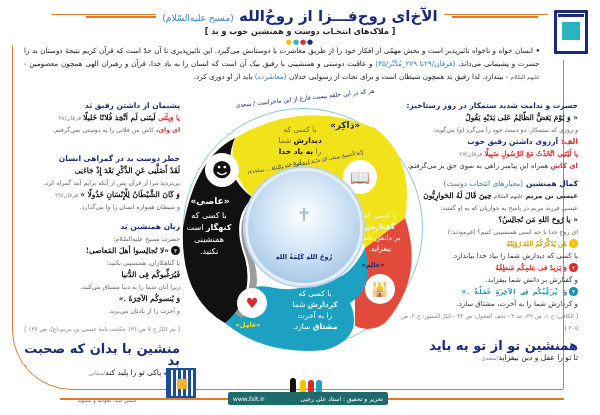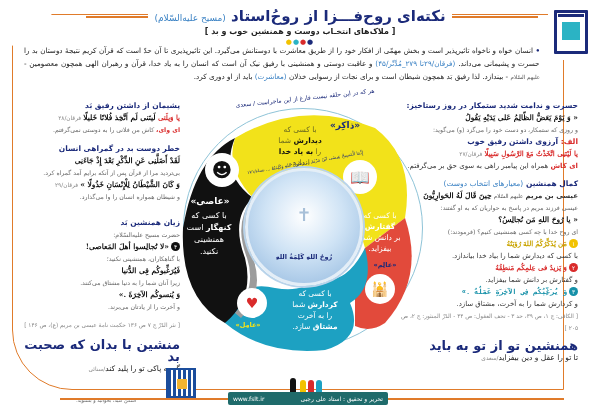--- a/index.html
+++ b/index.html
@@ -59,21 +59,21 @@
 <div class="logo">
   <div class="k"></div>
   <div class="k3"></div>
   <div class="k2"></div>
 </div>
 
 <div class="title-line" style="left:86px;width:70px;"></div>
 <div class="title-line" style="left:452px;width:86px;"></div>
 <div class="title-wrap">
   <div class="title">
-    <span>نکته‌ای روح‌فـــزا از روحُ‌استاد</span>
+    <span>الآخ‌ای روح‌فـــزا از روحُ‌الله</span>
     <span class="sub">(مسیح علیه‌السّلام)</span>
   </div>
   <div class="subtitle">[ ملاک‌های انتخـاب دوست و همنشین خوب و بد ]</div>
   <div class="dots">
     <span style="color:#1b2a7a">●</span><span style="color:#d92b2b">●</span><span style="color:#2bb3c4">●</span><span style="color:#f2c200">●</span>
   </div>
 </div>
 
 <div class="intro">
   <span class="bullet">•</span>
@@ -106,26 +106,26 @@
   <div>و کردارش شما را به آخرت، مشتاق سازد.</div>
   <div class="ref">[ الکافی: ج ۱، ص ۳۹، حد ۳ - تحف العقول: ص ۴۴ - الدّرّ المنثور: ج ۲، ص ۲۰۵ ]</div>
   <div style="margin-top:6px" class="poem-b">همنشین تو از تو به باید</div>
   <div><span class="poem">تا تو را عقل و دین بیفزاید</span><span class="ref">/سعدی</span></div>
 </div>
 
 <div class="col col-l">
   <div class="h-blue">پشیمان از داشتن رفیق بَد</div>
   <div><span class="arabic-red">یا وَیلَتی</span> <span class="arabic">لَیتَنی لَم اَتَّخِذ فُلانًا خَلیلًا</span> <span class="ref">فرقان/۲۸</span></div>
   <div class="gray"><span class="h-red">ای وای،</span> <span>کاش من فلانی را به دوستی نمی‌گرفتم.</span></div>
-  <div class="h-blue" style="margin-top:7px">خطر دوست بد در گمراهی انسان</div>
+  <div class="h-blue" style="margin-top:17px">خطر دوست بد در گمراهی انسان</div>
   <div class="arabic">لَقَدْ أَضَلَّنِی عَنِ الذِّکْرِ بَعْدَ إِذْ جَاءَنِی</div>
   <div class="gray">بی‌تردید مرا از قرآن پس از آنکه برایم آمد گمراه کرد.</div>
   <div><span class="arabic">وَ کَانَ الشَّیْطَانُ لِلْإِنْسَانِ خَذُولًا »</span> <span class="ref">فرقان/۲۹</span></div>
   <div class="gray">و شیطان همواره انسان را وا می‌گذارد.</div>
-  <div class="h-blue" style="margin-top:14px">زیان همنشین بَد</div>
+  <div class="h-blue" style="margin-top:8px">زیان همنشین بَد</div>
   <div class="gray">حضرت مسیح علیه‌السّلام:</div>
   <div><span class="num" style="background:#111">۴</span><span class="arabic">«لا تُجالِسوا أهلَ المَعاصی!</span></div>
   <div class="gray">با گناهکاران، همنشینی نکنید؛</div>
   <div class="arabic">فَیُرَغِّبوکُم فِی الدُّنیا</div>
   <div class="gray">زیرا آنان شما را به دنیا مشتاق می‌کنند.</div>
   <div class="arabic">وَ یُنسوکُم الآخِرَةَ .»</div>
   <div class="gray">و آخرت را از یادتان می‌برند.</div>
   <div class="ref" style="margin-top:6px">[ نثر الدّرّ ج ۷ ص ۱۳۶ حکمت نامهٔ عیسی بن مریم (ع)، ص ۱۴۶ ]</div>
   <div style="margin-top:8px" class="poem-b">منشین با بدان که صحبت بد</div>
   <div><span class="poem">گرچه پاکی تو را پلید کند</span><span class="ref">/سنائی</span></div>
@@ -150,21 +150,21 @@
     <div>اندازد.</div>
   </div>
   <div class="iconc" style="left:168px;top:62px;width:34px;height:34px;font-size:16px;color:#333">📖</div>
 
   <div class="seg" style="left:175px;top:112px;width:60px;">
     <div>با کسی که</div>
     <div><b>گفتارش</b></div>
     <div>بر دانش شما</div>
     <div>بیفزاید.</div>
   </div>
-  <div class="seg" style="left:185px;top:162px;width:50px;color:#1b2a7a;font-weight:bold;font-size:6.5px">«عالِم»</div>
+  <div class="seg" style="left:173px;top:162px;width:50px;color:#1b2a7a;font-weight:bold;font-size:6.5px">«عالِم»</div>
   <div class="iconc" style="left:190px;top:176px;width:30px;height:30px;font-size:14px;color:#1f6b3a">🕌</div>
 
   <div class="iconc" style="left:62px;top:190px;width:30px;height:30px;font-size:14px;color:#d92b2b">♥</div>
   <div class="seg" style="left:48px;top:222px;width:50px;color:#f2e21a;font-weight:bold;font-size:6.5px">«عامِل»</div>
   <div class="seg" style="left:105px;top:190px;width:70px;">
     <div>با کسی که</div>
     <div><b>کردارش</b> <span>شما</span></div>
     <div>را به آخرت</div>
     <div><b>مشتاق</b> <span>سازد.</span></div>
   </div>

